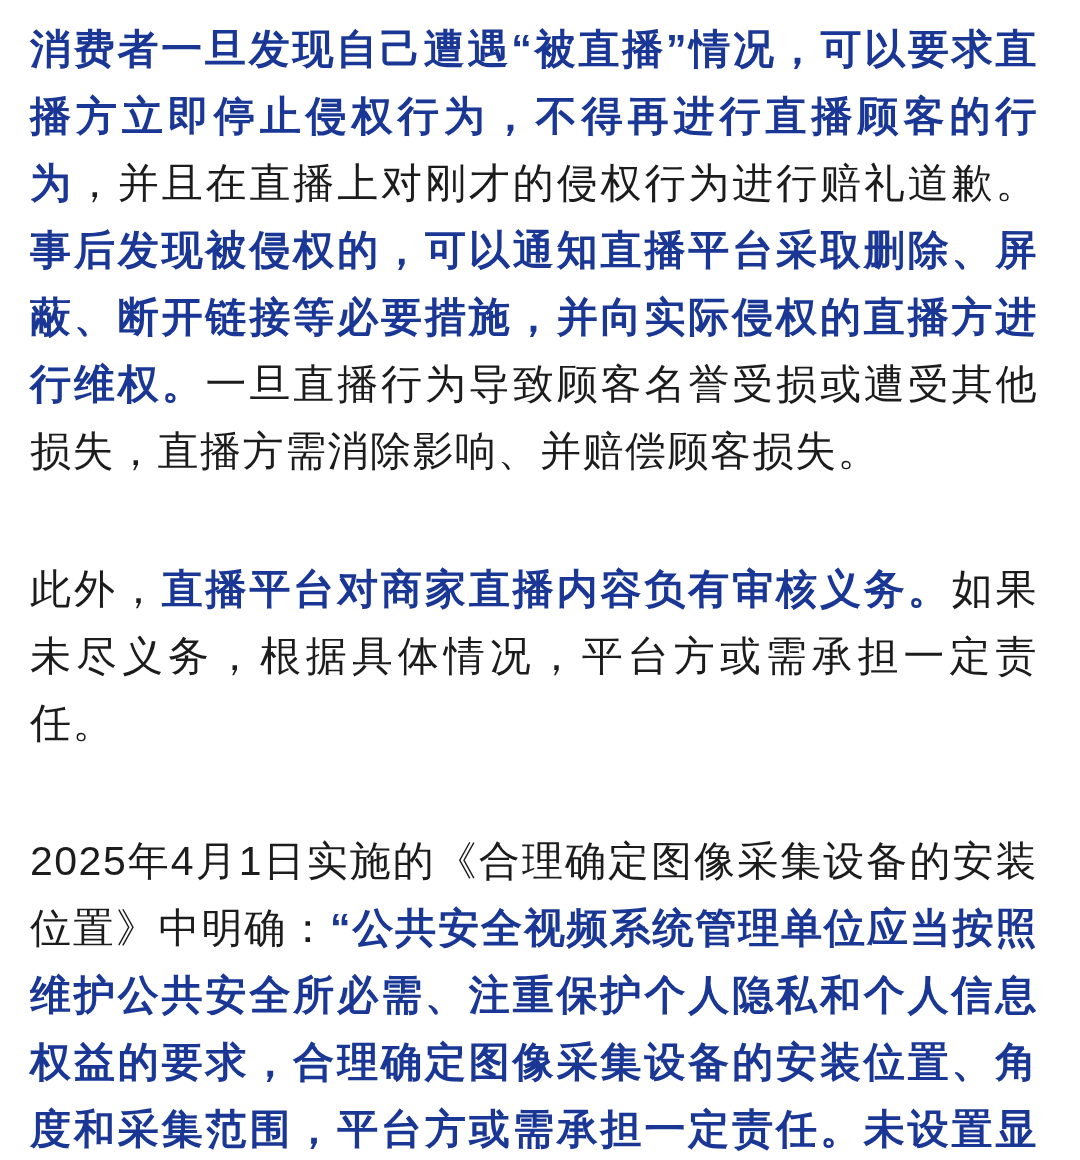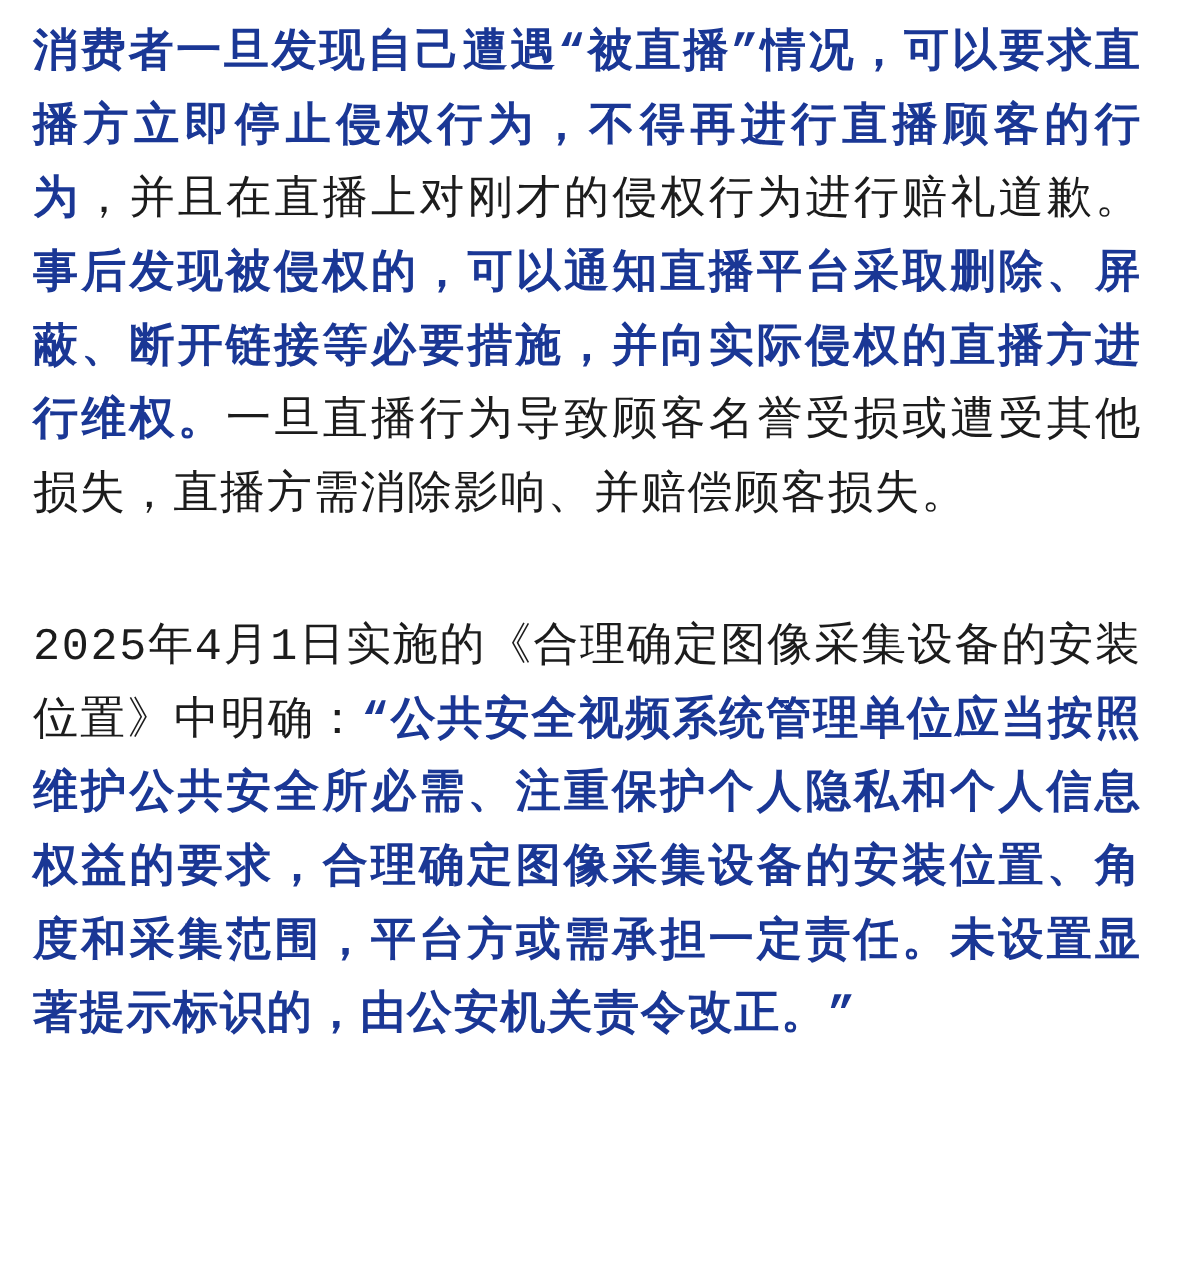--- a/index.html
+++ b/index.html
@@ -23,33 +23,33 @@
     padding: 16px 30px 0 30px;
     font-size: 41px;
     line-height: 67px;
     letter-spacing: 1.5px;
     color: var(--text);
     text-align: justify;
     text-justify: inter-ideograph;
   }
   .para {
     margin: 0 12px 71px 0;
-    font-family: Liberation Mono, monospace;
   }
   .para:last-child {
     margin-bottom: 0;
   }
   .run {
     color: var(--text);
     font-weight: 400;
   }
   .run.em {
     color: var(--accent);
     font-weight: 700;
   }
 </style>
 </head>
 <body>
 
 <div class="article" id="article">
     <p class="para"><span class="run em">消费者一旦发现自己遭遇“被直播”情况，可以要求直播方立即停止侵权行为，不得再进行直播顾客的行为</span><span class="run">，并且在直播上对刚才的侵权行为进行赔礼道歉。</span><span class="run em">事后发现被侵权的，可以通知直播平台采取删除、屏蔽、断开链接等必要措施，并向实际侵权的直播方进行维权。</span><span class="run">一旦直播行为导致顾客名誉受损或遭受其他损失，直播方需消除影响、并赔偿顾客损失。</span></p>
+    <p class="para"><span class="run">此外，</span><span class="run em">直播平台对商家直播内容负有审核义务。</span><span class="run">如果未尽义务，根据具体情况，平台方或需承担一定责任。</span></p>
     <p class="para"><span class="run">2025年4月1日实施的《合理确定图像采集设备的安装位置》中明确：</span><span class="run em">“公共安全视频系统管理单位应当按照维护公共安全所必需、注重保护个人隐私和个人信息权益的要求，合理确定图像采集设备的安装位置、角度和采集范围，平台方或需承担一定责任。未设置显著提示标识的，由公安机关责令改正。”</span></p>
   </div>
 
 </body></html>

